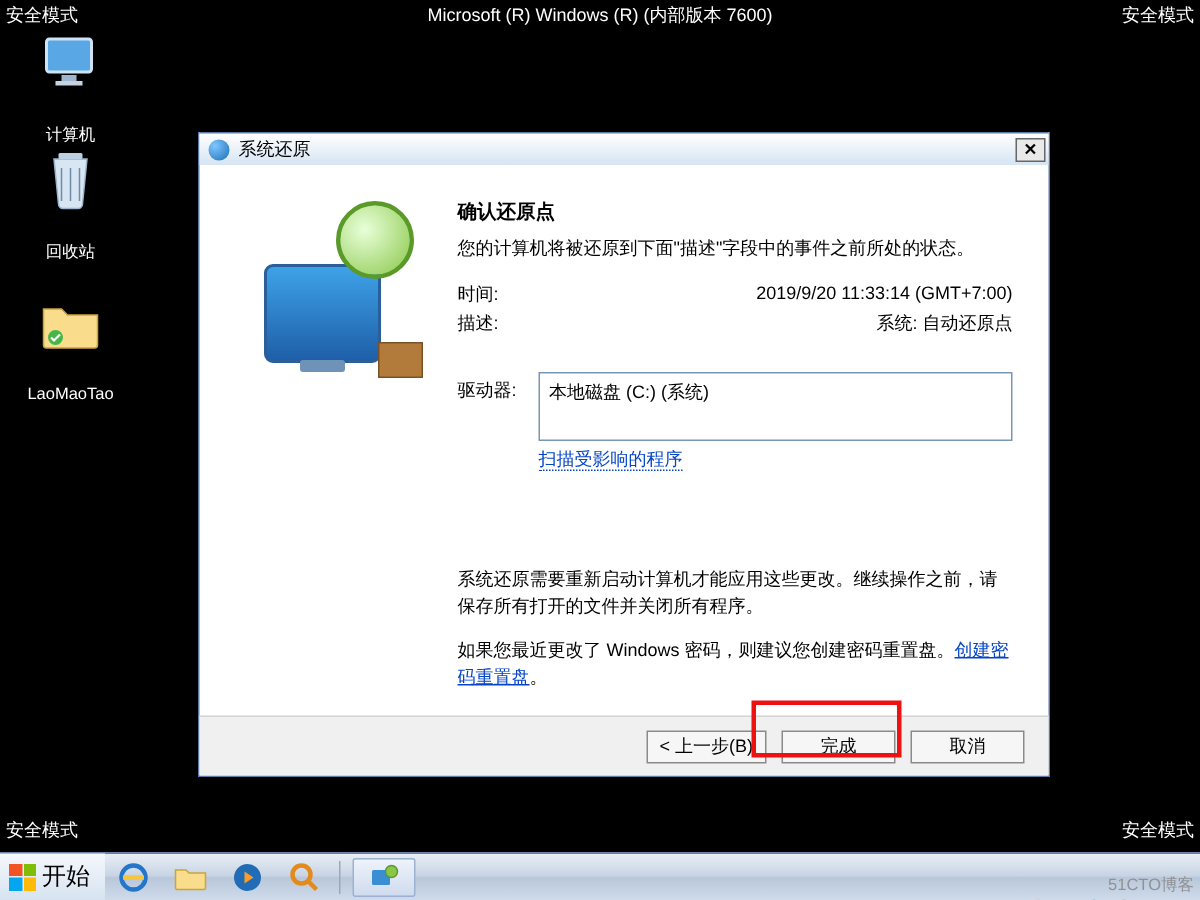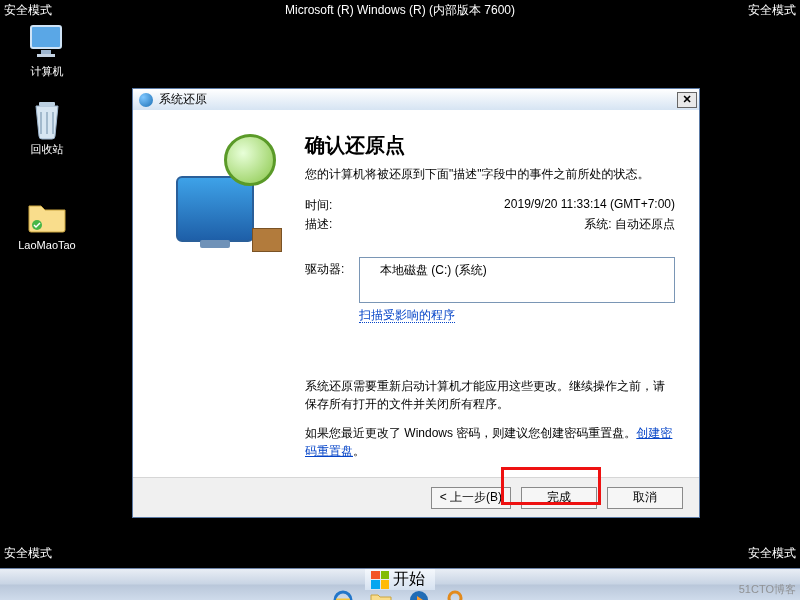--- a/index.html
+++ b/index.html
@@ -5,21 +5,21 @@
 * { margin:0; padding:0; box-sizing:border-box; font-family:"Microsoft YaHei","SimSun",Tahoma,sans-serif; }
 body { width:800px; height:600px; background:#000; overflow:hidden; position:relative; }
 
 
 .corner { position:absolute; color:#fff; font-size:12px; white-space:nowrap; }
 .corner.tl{top:2px;left:4px;} .corner.tr{top:2px;right:4px;}
 .corner.bl{bottom:38px;left:4px;} .corner.br{bottom:38px;right:4px;}
 .header-title{ position:absolute; top:2px; left:50%; transform:translateX(-50%); color:#fff; font-size:12px; }
 
 
-.desk-icon{position:absolute;width:70px;display:flex;flex-direction:column;align-items:center;color:#fff;font-size:11px;text-align:center;gap:2px;}
+.desk-icon{position:absolute;width:70px;display:flex;flex-direction:column;align-items:center;color:#fff;font-size:11px;text-align:center;gap:20px;}
 .desk-icon .glyph{width:42px;height:42px;display:flex;align-items:center;justify-content:center;font-size:30px;}
 .di-computer{top:20px;left:12px;}
 .di-recycle{top:98px;left:12px;}
 .di-folder{top:195px;left:12px;}
 
 
 .dlg{position:absolute;top:88px;left:132px;width:568px;height:430px;background:#fff;border:1px solid #5b7aa5;border-top-width:0;}
 .dlg-title{height:22px;background:linear-gradient(#fff,#d6e4f3);border-top:1px solid #5b7aa5;display:flex;align-items:center;gap:6px;padding:0 2px 0 6px;font-size:12px;}
 .dlg-title .spacer{flex:1;}
 .dlg-close{width:20px;height:16px;border:1px solid #666;background:#e9e9e9;display:flex;align-items:center;justify-content:center;font-size:11px;font-weight:bold;cursor:pointer;}
@@ -27,40 +27,40 @@
 
 .dlg-body{display:flex;height:calc(100% - 22px - 40px);}
 .dlg-left{width:172px;display:flex;align-items:flex-start;justify-content:center;padding-top:28px;}
 .sr-big{width:110px;height:110px;position:relative;}
 .sr-monitor{position:absolute;bottom:6px;left:12px;width:78px;height:66px;background:linear-gradient(#3ea2e8,#1e5fa8);border-radius:6px;border:2px solid #2a5f99;}
 .sr-stand{position:absolute;bottom:0;left:36px;width:30px;height:8px;background:#6f92b8;border-radius:2px;}
 .sr-clock{position:absolute;top:-4px;right:-2px;width:52px;height:52px;border-radius:50%;background:radial-gradient(circle at 35% 35%,#e8ffd9,#8ac749);border:3px solid #5a9a28;}
 .sr-box{position:absolute;bottom:-4px;right:-8px;width:30px;height:24px;background:#b27b3c;border:1px solid #7a5225;}
 
 .dlg-right{flex:1;padding:22px 24px 6px 0;font-size:12px;color:#000;display:flex;flex-direction:column;}
-.dlg-right h2{font-size:20px;font-weight:600;margin-bottom:6px;}
+.dlg-right h2{font-size:13px;font-weight:600;margin-bottom:6px;}
 .intro{line-height:1.5;margin-bottom:14px;}
 .kv{display:flex;margin-bottom:2px;justify-content:space-between;}
 .kv .k{width:54px;}
 .drivebox{display:flex;margin-top:22px;}
 .drivebox .k{width:54px;padding-top:4px;}
-.drivebox .box{flex:1;border:1px solid #7a96b5;height:46px;padding:4px 20px;font-size:12px;background:#fff;}
+.drivebox .box{flex:1;border:1px solid #7a96b5;height:46px;padding:4px 6px;font-size:12px;background:#fff;}
 .linkrow{margin-left:54px;margin-top:4px;}
 .link{color:#0645c8;text-decoration:underline;cursor:pointer;}
 .dotted{border-bottom:1px dotted #0645c8;text-decoration:none;}
 .flexspace{flex:1;}
 .note{line-height:1.55;margin-bottom:10px;}
 
 .dlg-footer{height:40px;border-top:1px solid #d6d6d6;background:#f0f0f0;display:flex;align-items:center;justify-content:flex-end;gap:10px;padding-right:16px;}
 .btn{height:22px;min-width:76px;padding:0 8px;font-size:12px;background:#f6f6f6;border:1px solid #8a8a8a;cursor:pointer;}
 .highlight-rect{position:absolute;border:3px solid #e11;pointer-events:none;}
 .hr-finish{top:467px;left:501px;width:100px;height:38px;}
 
 
-.taskbar{position:absolute;left:0;right:0;bottom:0;height:32px;background:linear-gradient(#e9eef5,#c8d4e4 48%,#b9c7da 52%,#cfdbeb);border-top:1px solid #6d84a8;display:flex;align-items:center;flex-direction:column;}
+.taskbar{position:absolute;left:0;right:0;bottom:0;height:32px;background:linear-gradient(#e9eef5,#c8d4e4 48%,#b9c7da 52%,#cfdbeb);border-top:1px solid #6d84a8;display:flex;align-items:center;}
 .start{height:32px;display:flex;align-items:center;gap:4px;padding:0 10px 0 6px;background:linear-gradient(#f5f8fc,#d6e2f1);cursor:pointer;}
 .winlogo{width:18px;height:18px;display:grid;grid-template-columns:1fr 1fr;grid-template-rows:1fr 1fr;gap:1px;}
 .winlogo span:nth-child(1){background:#f35325;} .winlogo span:nth-child(2){background:#81bc06;}
 .winlogo span:nth-child(3){background:#05a6f0;} .winlogo span:nth-child(4){background:#ffba08;}
 .tb-icons{display:flex;align-items:center;height:100%;}
 .tb-btn{width:38px;height:100%;display:flex;align-items:center;justify-content:center;font-size:18px;cursor:pointer;}
 .tb-sep{width:1px;height:22px;background:#97a8c2;margin:0 4px;}
 .tb-task{height:26px;padding:0 10px;display:flex;align-items:center;gap:6px;background:linear-gradient(#eef3fa,#cfdbee);border:1px solid #9db2d2;border-radius:2px;margin-left:4px;cursor:pointer;}
 .tray{margin-left:auto;display:flex;align-items:center;gap:8px;padding:0 8px;font-size:11px;color:#223;margin-top:44px;}
 .tray-icons{display:flex;align-items:center;gap:6px;font-size:13px;}

